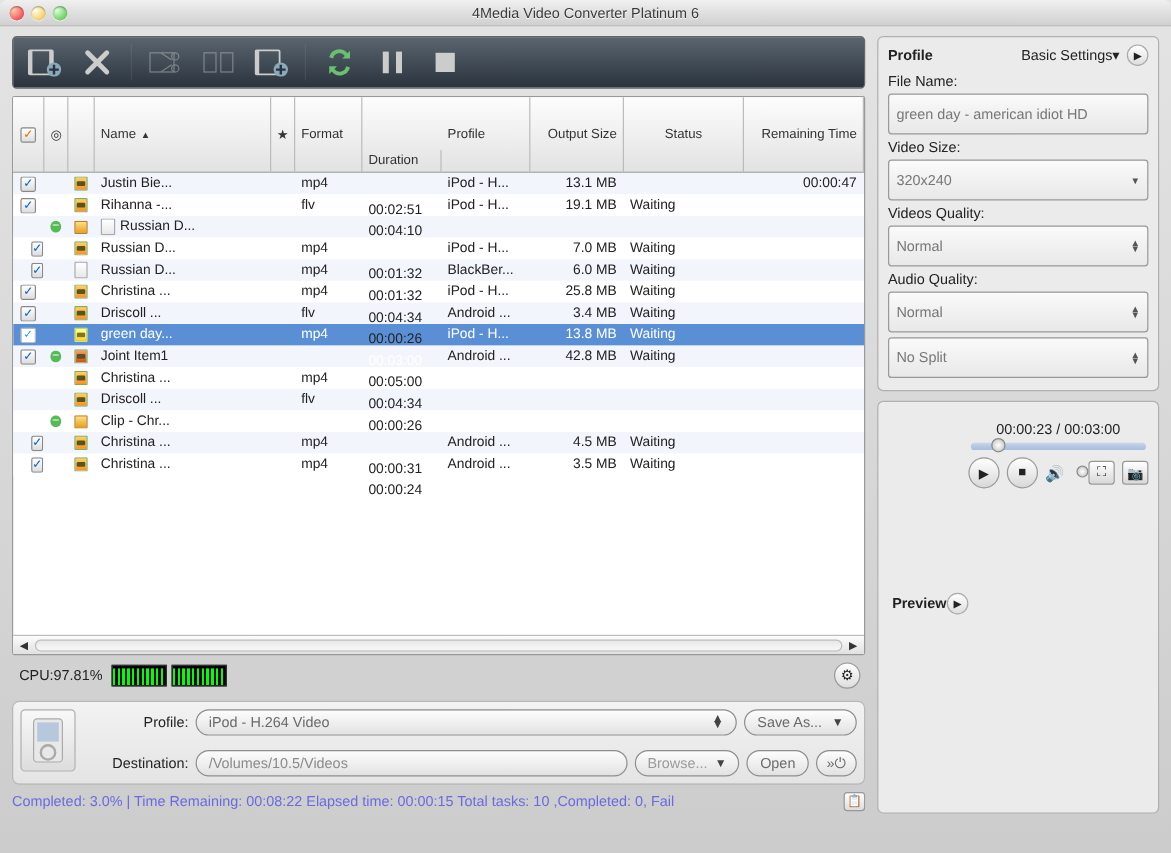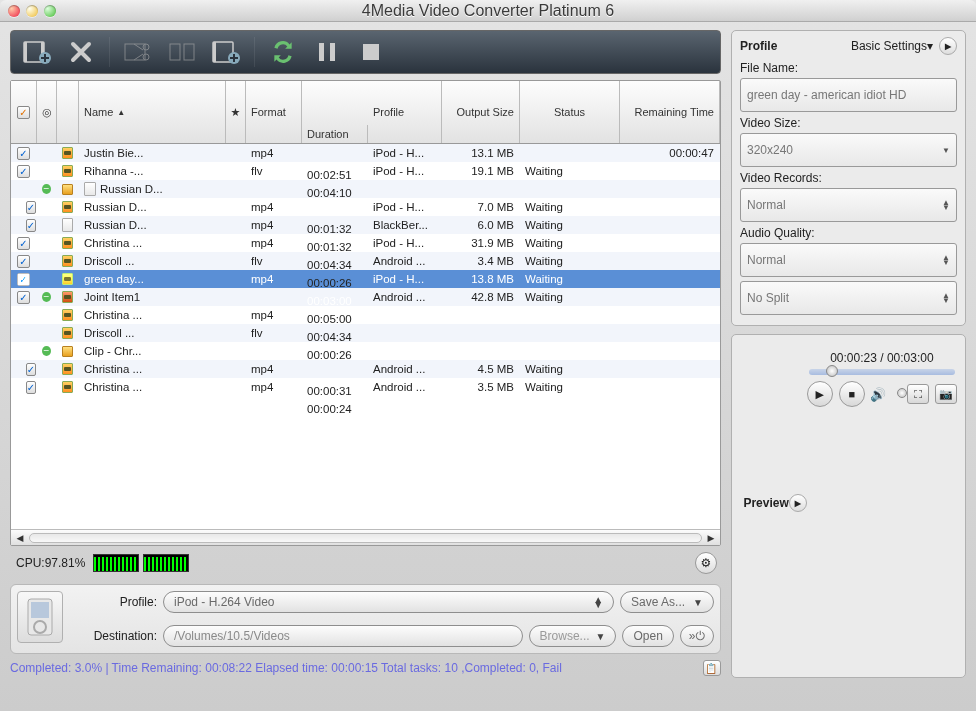--- a/index.html
+++ b/index.html
@@ -1,21 +1,21 @@
 <!DOCTYPE html>
 <html><head>
 <meta charset="utf-8">
 <style>
 * { box-sizing: border-box; margin: 0; padding: 0; font-family: "Lucida Grande", Helvetica, Arial, sans-serif; -webkit-font-smoothing: antialiased; }
 body { width: 976px; height: 711px; background: linear-gradient(#e4e4e4, #cccccc); overflow: hidden; font-size: 12px; color: #222; }
 .titlebar { height: 22px; background: linear-gradient(#f0f0f0 0%, #d0d0d0 100%); border-top-left-radius: 6px; border-top-right-radius: 6px; display: flex; align-items: center; position: relative; border-bottom: 1px solid #aaa; }
 .traffic { display: flex; gap: 6px; padding-left: 8px; }
 .tl { width: 12px; height: 12px; border-radius: 50%; box-shadow: inset 0 1px 1px rgba(0,0,0,.3), 0 1px 0 rgba(255,255,255,.5); }
 .tl.red{background:radial-gradient(circle at 30% 30%,#fca,#e24);} .tl.yel{background:radial-gradient(circle at 30% 30%,#ffe,#eb3);} .tl.grn{background:radial-gradient(circle at 30% 30%,#dfd,#4b3);}
-.titlebar .title { position:absolute; left:0; right:0; text-align:center; font-size:16px; color:#3a3a3a; text-shadow:0 1px 0 #fff; }
+.titlebar .title { position:absolute; left:0; right:0; text-align:center; font-size:12px; color:#3a3a3a; text-shadow:0 1px 0 #fff; }
 
 .content { display:flex; gap:10px; padding:8px 10px 4px 10px; height:660px; }
 .left-col { flex:1; display:flex; flex-direction:column; min-width:0; }
 .right-col { width:235px; display:flex; flex-direction:column; gap:8px; }
 
 .toolbar { height:44px; background: linear-gradient(#5a6570 0%, #2a333d 100%); border-radius:4px; display:flex; align-items:center; padding:0 6px; gap:4px; border:1px solid #666; }
 .tbtn { width:40px; height:36px; display:flex; align-items:center; justify-content:center; cursor:pointer; color:#d4d9de; font-size:24px; }
 .tbtn svg { fill:#d0d5da; }
 .tbtn.green svg { fill:#9ed29e; }
 .tsep { width:1px; height:30px; background:rgba(255,255,255,.08); margin:0 4px; }
@@ -277,21 +277,21 @@
             </div>
             <div class="col-icon1"></div>
             <div class="col-icon2">
               <span class="film"></span>
             </div>
             <div class="col-name">Christina ...</div>
             <div class="col-star"></div>
             <div class="col-format">mp4</div>
             <div class="col-duration">00:04:34</div>
             <div class="col-profile">iPod - H...</div>
-            <div class="col-outsize">31.9 MB</div>
+            <div class="col-outsize">25.8 MB</div>
             <div class="col-status">Waiting</div>
             <div class="col-remain"></div>
           </div>
           <div class="row">
             <div class="col-check">
               <span class="cb">✓</span>
             </div>
             <div class="col-icon1"></div>
             <div class="col-icon2">
               <span class="film"></span>
@@ -496,21 +496,21 @@
           </div>
       </div>
       <div class="field">
         <label>Video Size:</label>
         <div class="sel">
             <span>320x240</span>
             <span class="carets">▼</span>
           </div>
       </div>
       <div class="field">
-        <label>Video Records:</label>
+        <label>Videos Quality:</label>
         <div class="sel">
             <span>Normal</span>
             <span class="carets">▲<br>▼</span>
           </div>
       </div>
       <div class="field">
         <label>Audio Quality:</label>
         <div class="sel">
             <span>Normal</span>
             <span class="carets">▲<br>▼</span>

